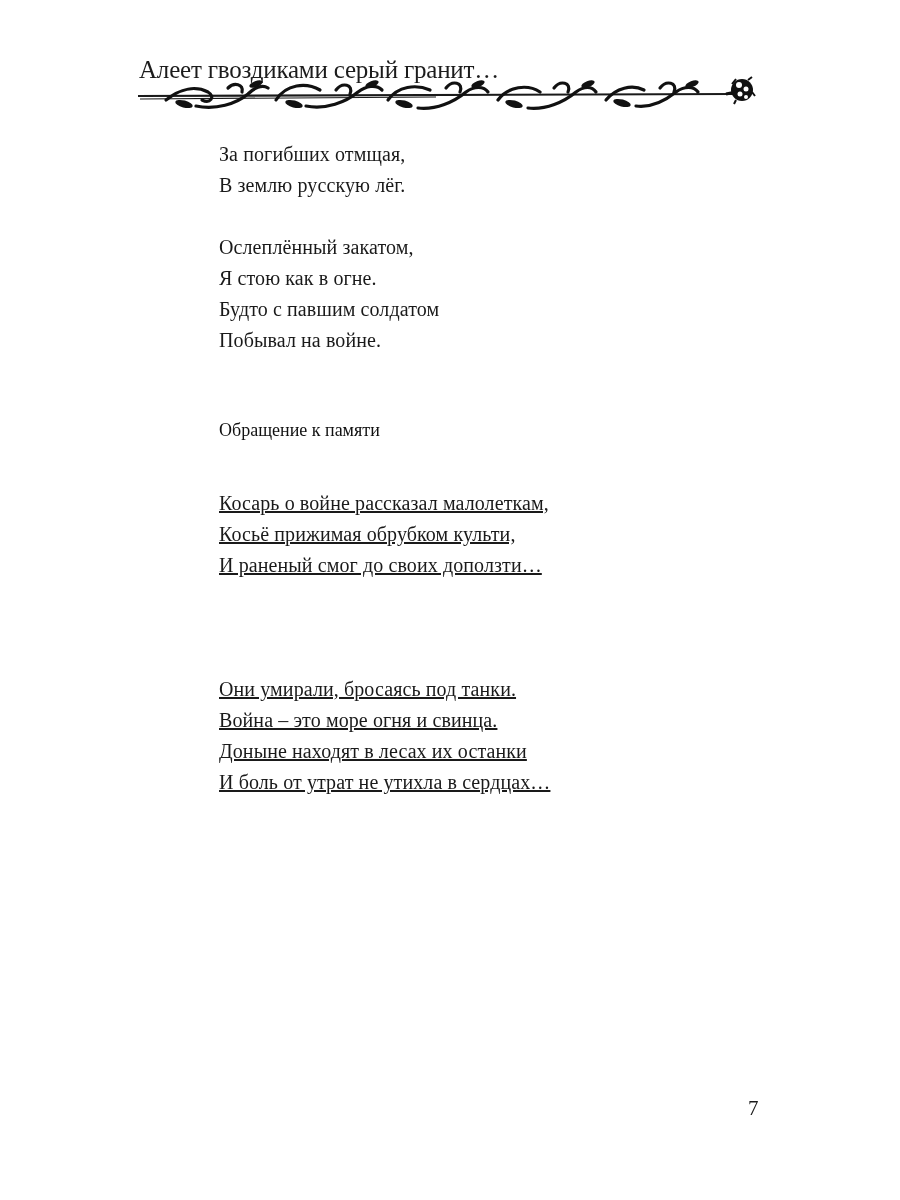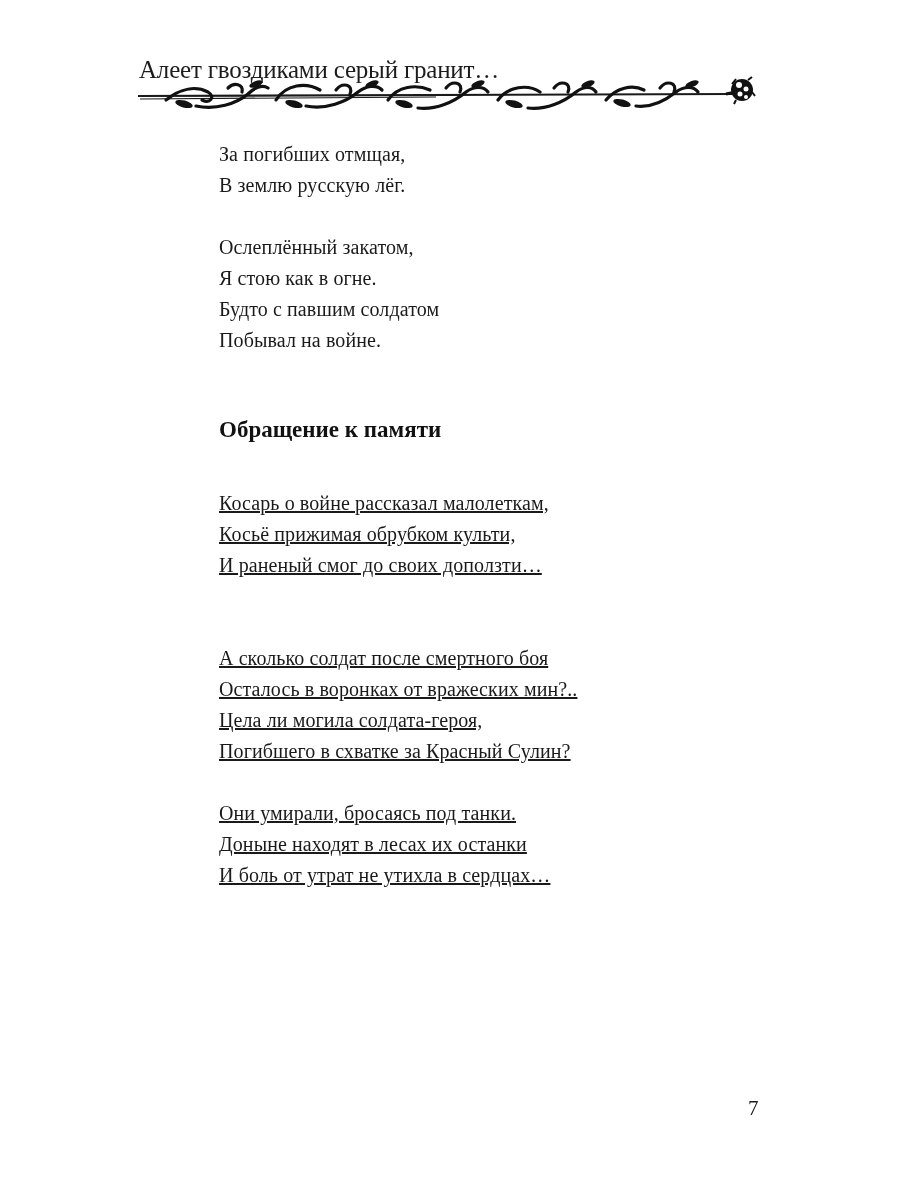--- a/index.html
+++ b/index.html
@@ -41,22 +41,22 @@
       line-height: 31px;
       height: 31px;
       white-space: nowrap;
       letter-spacing: 0.1px;
     }
     .stanza-gap { height: 31px; }
     .title {
       position: absolute;
       left: 219px;
       top: 414px;
-      font-size: 23px;
-      font-weight: bold;
+      font-size: 18px;
+      font-weight: normal;
       line-height: 32px;
       white-space: nowrap;
       color: #111;
     }
     .page-number {
       position: absolute;
       left: 748px;
       top: 1094px;
       font-size: 21px;
       line-height: 28px;
@@ -131,27 +131,22 @@
 <div class="title">Обращение к памяти</div>
 
 <div class="poem" style="top:488px;text-decoration:underline;">
   <div class="stanza">
     <div class="line">Косарь о войне рассказал малолеткам,</div>
     <div class="line">Косьё прижимая обрубком культи,</div>
     <div class="line">И раненый смог до своих доползти…</div>
   </div>
   <div class="stanza-gap"></div>
   <div class="stanza-gap"></div>
-  <div class="stanza">
-    <div class="line">А сколько солдат после смертного боя</div>
-    <div class="line">Осталось в воронках от вражеских мин?..</div>
-    <div class="line">Цела ли могила солдата-героя,</div>
-    <div class="line">Погибшего в схватке за Красный Сулин?</div>
-  </div>
   <div class="stanza-gap"></div>
   <div class="stanza">
     <div class="line">Они умирали, бросаясь под танки.</div>
+    <div class="line">Война – это море огня и свинца.</div>
     <div class="line">Доныне находят в лесах их останки</div>
     <div class="line">И боль от утрат не утихла в сердцах…</div>
   </div>
 </div>
 
 <div class="page-number">7</div>
 
 </body></html>

